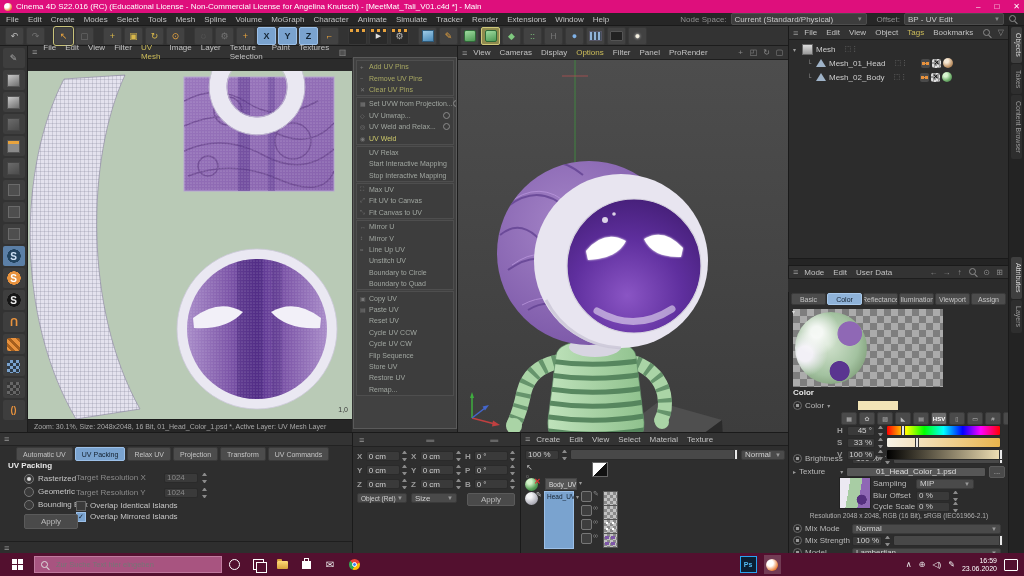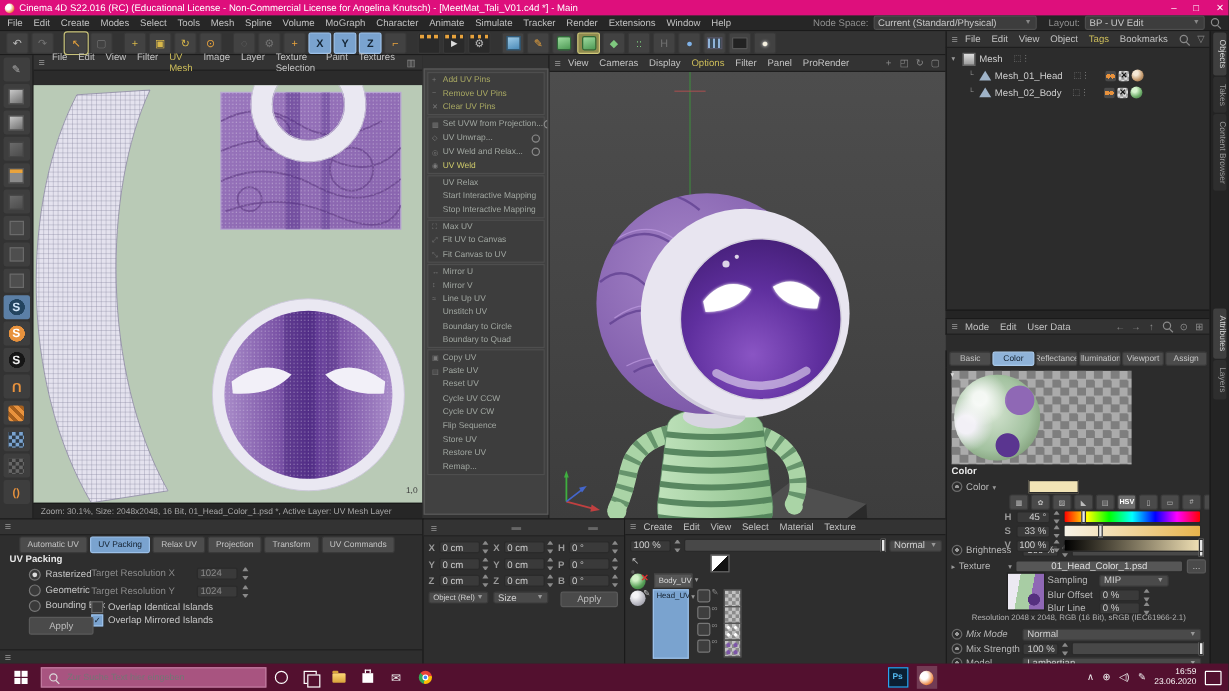--- a/index.html
+++ b/index.html
@@ -259,21 +259,21 @@
         <span class="mi">Render</span>
         <span class="mi">Extensions</span>
         <span class="mi">Window</span>
         <span class="mi">Help</span>
       </span>
     <span class="nslabel" style="margin-left:auto;">Node Space:</span>
     <div class="combo" style="width:128px;">
       <span class="cv">Current (Standard/Physical)</span>
       <span class="carrow" style="margin-left:auto;">▼</span>
     </div>
-    <span class="nslabel">Layout:</span>
+    <span class="nslabel">Offset:</span>
     <div class="combo" style="width:92px;">
       <span class="cv">BP - UV Edit</span>
       <span class="carrow" style="margin-left:auto;">▼</span>
     </div>
     <div class="ic mag" style="margin-left:4px;"></div>
   </div>
 
   <div class="abs toolbar">
     <span style="display:flex;">
         <div class="tbi ">↶</div>
@@ -810,31 +810,31 @@
       </div>
     </div>
     <div class="arow" style="left:84px;top:184px;">
       <span class="alabel" style="width:40px;">Blur Offset</span>
       <div class="vbox" style="width:34px;">
           <span>0 %</span>
         </div>
       <div class="stepper"></div>
     </div>
     <div class="arow" style="left:84px;top:195px;">
-      <span class="alabel" style="width:40px;">Blur Line</span>
+      <span class="alabel" style="width:40px;">Cycle Scale</span>
       <div class="vbox" style="width:34px;">
           <span>0 %</span>
         </div>
       <div class="stepper"></div>
     </div>
     <div class="resline">Resolution 2048 x 2048, RGB (16 Bit), sRGB (IEC61966-2.1)</div>
 
     <div class="arow" style="left:4px;top:217px;width:212px;">
       <div class="cbtn"></div>
-      <span class="alabel" style="width:44px;font-style:italic;">Mix Mode</span>
+      <span class="alabel" style="width:44px;">Mix Mode</span>
       <div class="dd" style="flex:1;margin-right:4px;">
         <span>Normal</span>
           <span class="da">▼</span>
       </div>
     </div>
     <div class="arow" style="left:4px;top:229px;width:212px;">
       <div class="cbtn"></div>
       <span class="alabel" style="width:44px;">Mix Strength</span>
       <div class="vbox" style="width:30px;justify-content:flex-end;">
         <span>100 %</span>

